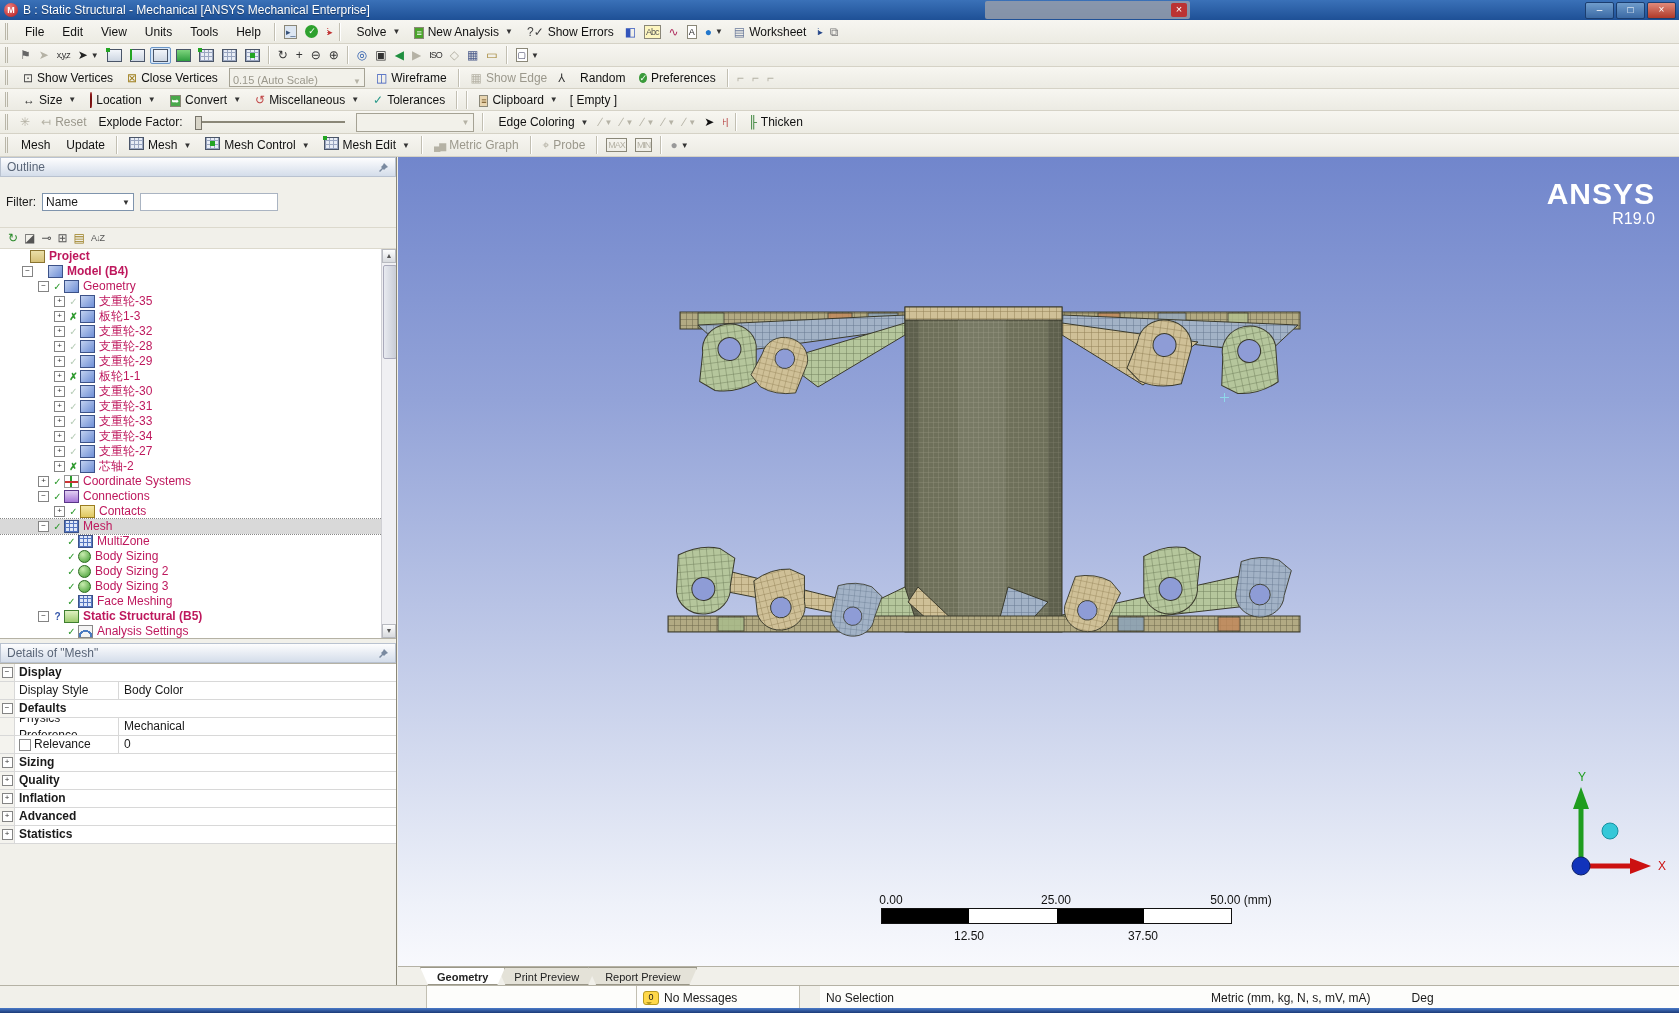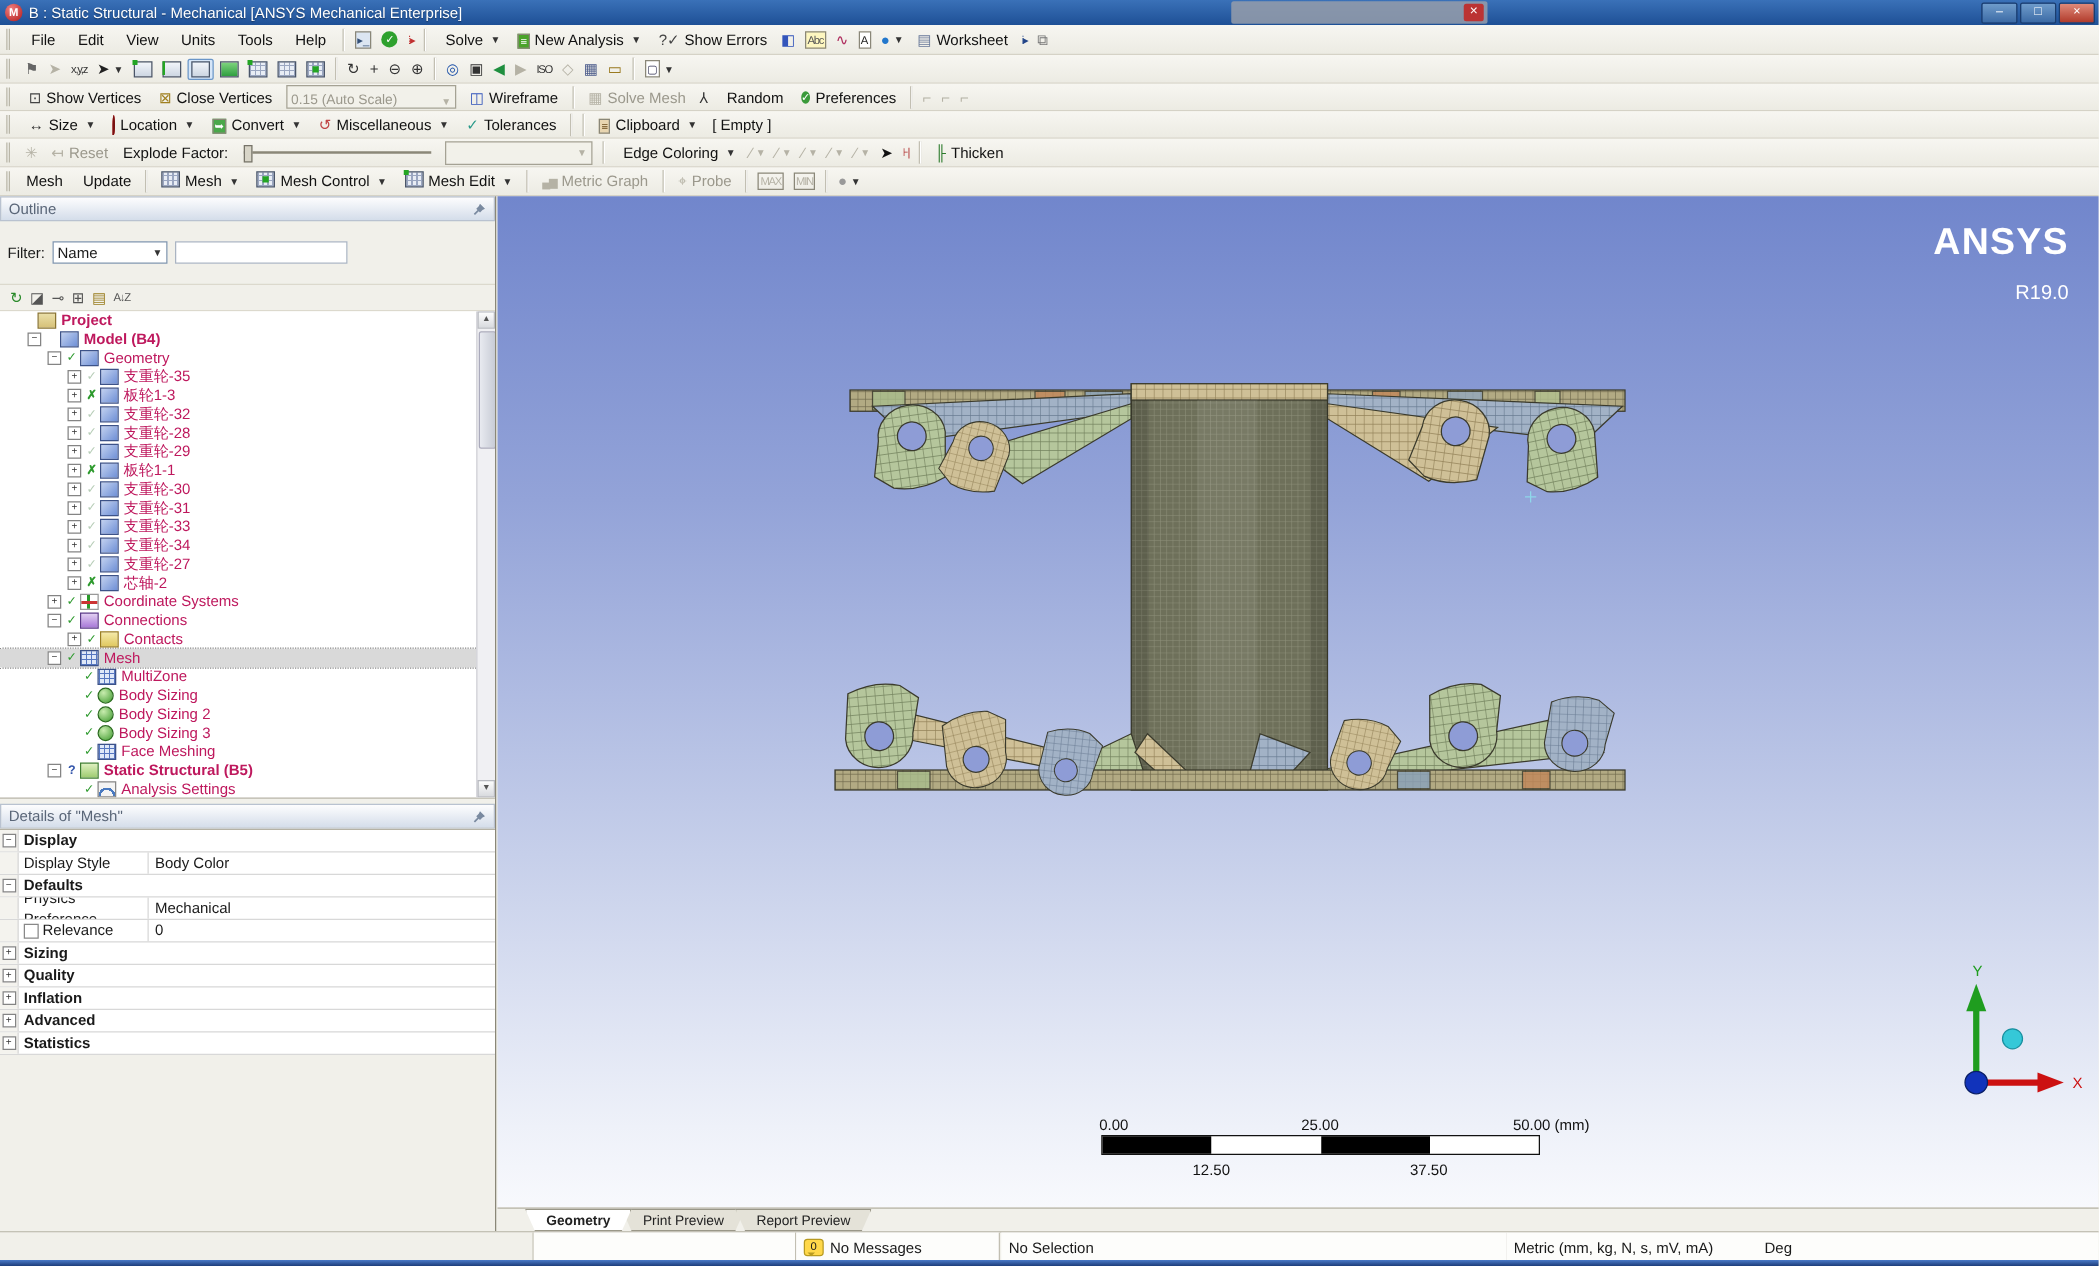--- a/index.html
+++ b/index.html
@@ -109,21 +109,21 @@
   .dgexp{width:9px;height:9px;border:1px solid #848484;background:#fff;font-size:8px;line-height:7px;text-align:center;color:#333}
   .dlabel{width:99px;padding-left:4px;border-right:1px solid #d8d8d8;flex:0 0 auto;display:flex;align-items:center;gap:3px;overflow:hidden}
   .dvalue{flex:1;padding-left:5px}
   .dgroup .glabel{font-weight:bold;padding-left:4px}
   .chk{width:10px;height:10px;border:1px solid #888;background:#fff;flex:0 0 auto}
   
   #viewport{left:398px;top:157px;width:1281px;height:809px;
             background:linear-gradient(#7186cc 0%,#93a3d8 30%,#c6cfea 65%,#eef1f9 92%,#f8f9fd 100%)}
   #ansyslogo{right:24px;top:22px;text-align:right;color:#fff;line-height:1}
   #ansyslogo .big{font-size:30px;font-weight:bold;letter-spacing:1px}
-  #ansyslogo .ver{font-size:16px;margin-top:18px}
+  #ansyslogo .ver{font-size:16px;margin-top:2px}
   #crosshair{left:822px;top:236px;width:9px;height:9px}
   #crosshair::before,#crosshair::after{content:"";position:absolute;background:#8fd8ea}
   #crosshair::before{left:4px;top:0;width:1px;height:9px}
   #crosshair::after{left:0;top:4px;width:9px;height:1px}
   
   #scalebar{left:483px;top:736px;width:360px;height:52px;color:#111;font-size:12px}
   .slab{position:absolute;transform:translateX(-50%);white-space:nowrap}
   #sbbar{position:absolute;left:0;top:15px;width:349px;height:14px;border:1px solid #111;display:flex;background:#fff}
   #sbbar div{flex:1}
   #sbbar div:nth-child(1),#sbbar div:nth-child(3){background:#000}
@@ -315,21 +315,21 @@
       <span class="cval">0.15 (Auto Scale)</span>
       <span class="dda">▼</span>
     </span>
     <span class="tbtn">
       <span class="bicon"><span class="g" style="color: rgb(51, 85, 187);">◫</span></span>
       <span class="blbl">Wireframe</span>
     </span>
     <span class="tsep"></span>
     <span class="tbtn disabled">
       <span class="bicon"><span class="g" style="color: rgb(136, 136, 136);">▦</span></span>
-      <span class="blbl">Solve Mesh</span>
+      <span class="blbl">Show Edge</span>
     </span>
     <span class="tico">
       <span class="g" style="color: rgb(51, 51, 51);">⅄</span>
     </span>
     <span class="tbtn">
       <span class="bicon"><span class="ic-random"></span></span>
       <span class="blbl">Random</span>
     </span>
     <span class="tbtn">
       <span class="bicon"><span class="g round" style="color: rgb(255, 255, 255); background: rgb(58, 154, 58);">✓</span></span>
@@ -888,21 +888,21 @@
     <span class="tab">Report Preview</span>
   </div>
 
 <div class="abs" id="statusbar">
   <div class="ssec" style="left:0;width:427px;background:#f1f0ea"></div>
   <div class="ssec" style="left:427px;width:210px"></div>
   <div class="ssec" style="left:637px;width:163px">
     <span class="balloon">0</span>
     <span>No Messages</span>
   </div>
-  <div class="ssec" style="left:801px;width:405px">
+  <div class="ssec" style="left:820px;width:405px">
     <span>No Selection</span>
   </div>
   <div class="ssec" style="left:1205px;width:474px;border-right:none">
     <span style="margin-right:41px">Metric (mm, kg, N, s, mV, mA)</span>
     <span>Deg</span>
   </div>
 
 </div>
 <div class="abs" id="taskbar"></div>
 

